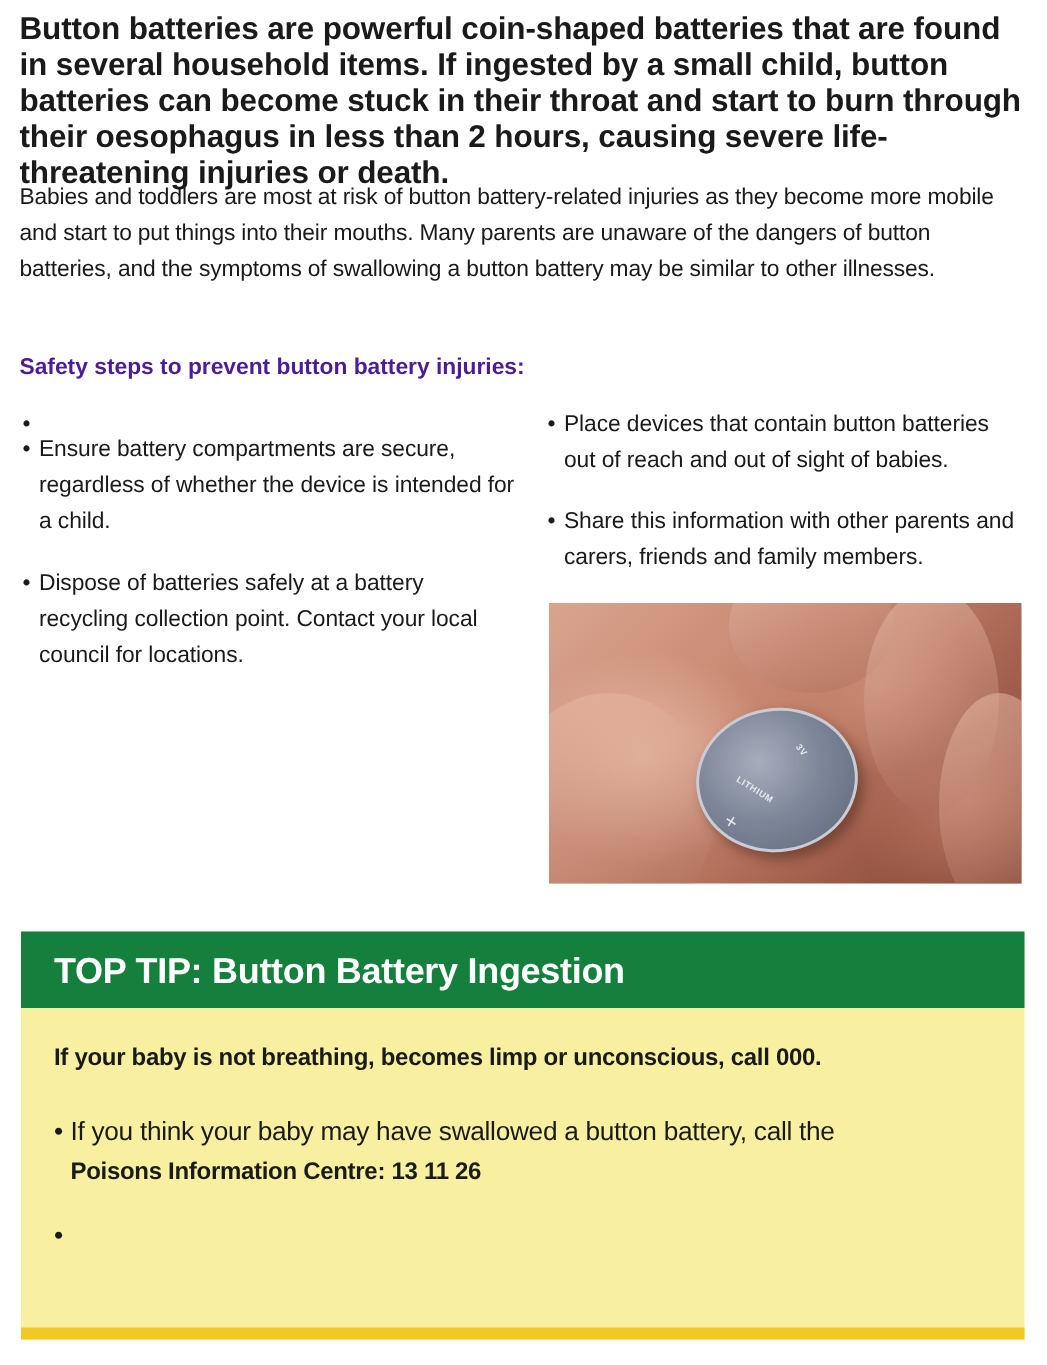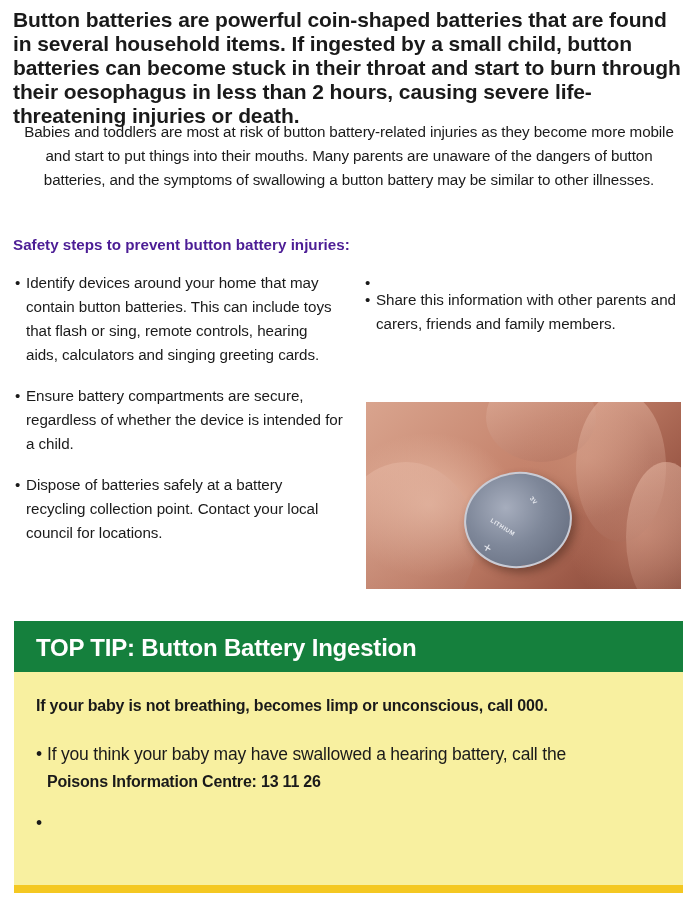--- a/index.html
+++ b/index.html
@@ -25,21 +25,20 @@
       letter-spacing: -0.1px;
     }
     .intro-body {
       position: absolute;
       left: 13px;
       top: 120px;
       width: 672px;
       font-size: 15.2px;
       line-height: 24px;
       letter-spacing: -0.1px;
-      text-align: center;
     }
     .section-heading {
       position: absolute;
       left: 13px;
       top: 233px;
       font-size: 15.2px;
       line-height: 24px;
       font-weight: bold;
       color: #4c1d95;
     }
@@ -188,35 +187,35 @@
 
 <p class="intro-bold">Button batteries are powerful coin-shaped batteries that are found in several household items. If ingested by a small child, button batteries can become stuck in their throat and start to burn through their oesophagus in less than 2 hours, causing severe life-threatening injuries or death.</p>
 
 <p class="intro-body">Babies and toddlers are most at risk of button battery-related injuries as they become more mobile and start to put things into their mouths. Many parents are unaware of the dangers of button batteries, and the symptoms of swallowing a button battery may be similar to other illnesses.</p>
 
 <h2 class="section-heading">Safety steps to prevent button battery injuries:</h2>
 
 <ul class="col col-left">
   <li>
     <span class="bullet">•</span>
-    <span>Identify devices around your home that may contain button batteries. This can include toys that flash or sing, remote controls, hearing aids, calculators and singing greeting cards.</span>
   </li>
   <li>
     <span class="bullet">•</span>
     <span>Ensure battery compartments are secure, regardless of whether the device is intended for a child.</span>
   </li>
   <li>
     <span class="bullet">•</span>
     <span>Dispose of batteries safely at a battery recycling collection point. Contact your local council for locations.</span>
   </li>
 </ul>
 
 <ul class="col col-right">
   <li>
     <span class="bullet">•</span>
+    <span>Place devices that contain button batteries out of reach and out of sight of babies.</span>
   </li>
   <li>
     <span class="bullet">•</span>
     <span>Share this information with other parents and carers, friends and family members.</span>
   </li>
 </ul>
 
 <div class="photo">
   <div class="finger" style="left:-30px;top:60px;width:140px;height:160px;"></div>
   <div class="finger" style="left:120px;top:-30px;width:110px;height:90px;"></div>
@@ -230,21 +229,21 @@
 </div>
 
 <section class="tip-box">
   <div class="tip-header">
     <h2 class="tip-title">TOP TIP: Button Battery Ingestion</h2>
   </div>
   <p class="tip-lead">If your baby is not breathing, becomes limp or unconscious, call 000.</p>
   <ul class="tip-list">
     <li>
       <span class="bullet">•</span>
-      <span>If you think your baby may have swallowed a hearing battery, call the</span>
+      <span>If you think your baby may have swallowed a button battery, call the</span>
       <span class="strong">Poisons Information Centre: 13 11 26</span>
     </li>
     <li>
       <span class="bullet">•</span>
     </li>
   </ul>
   <div class="tip-bar"></div>
 </section>
 
 </body></html>

